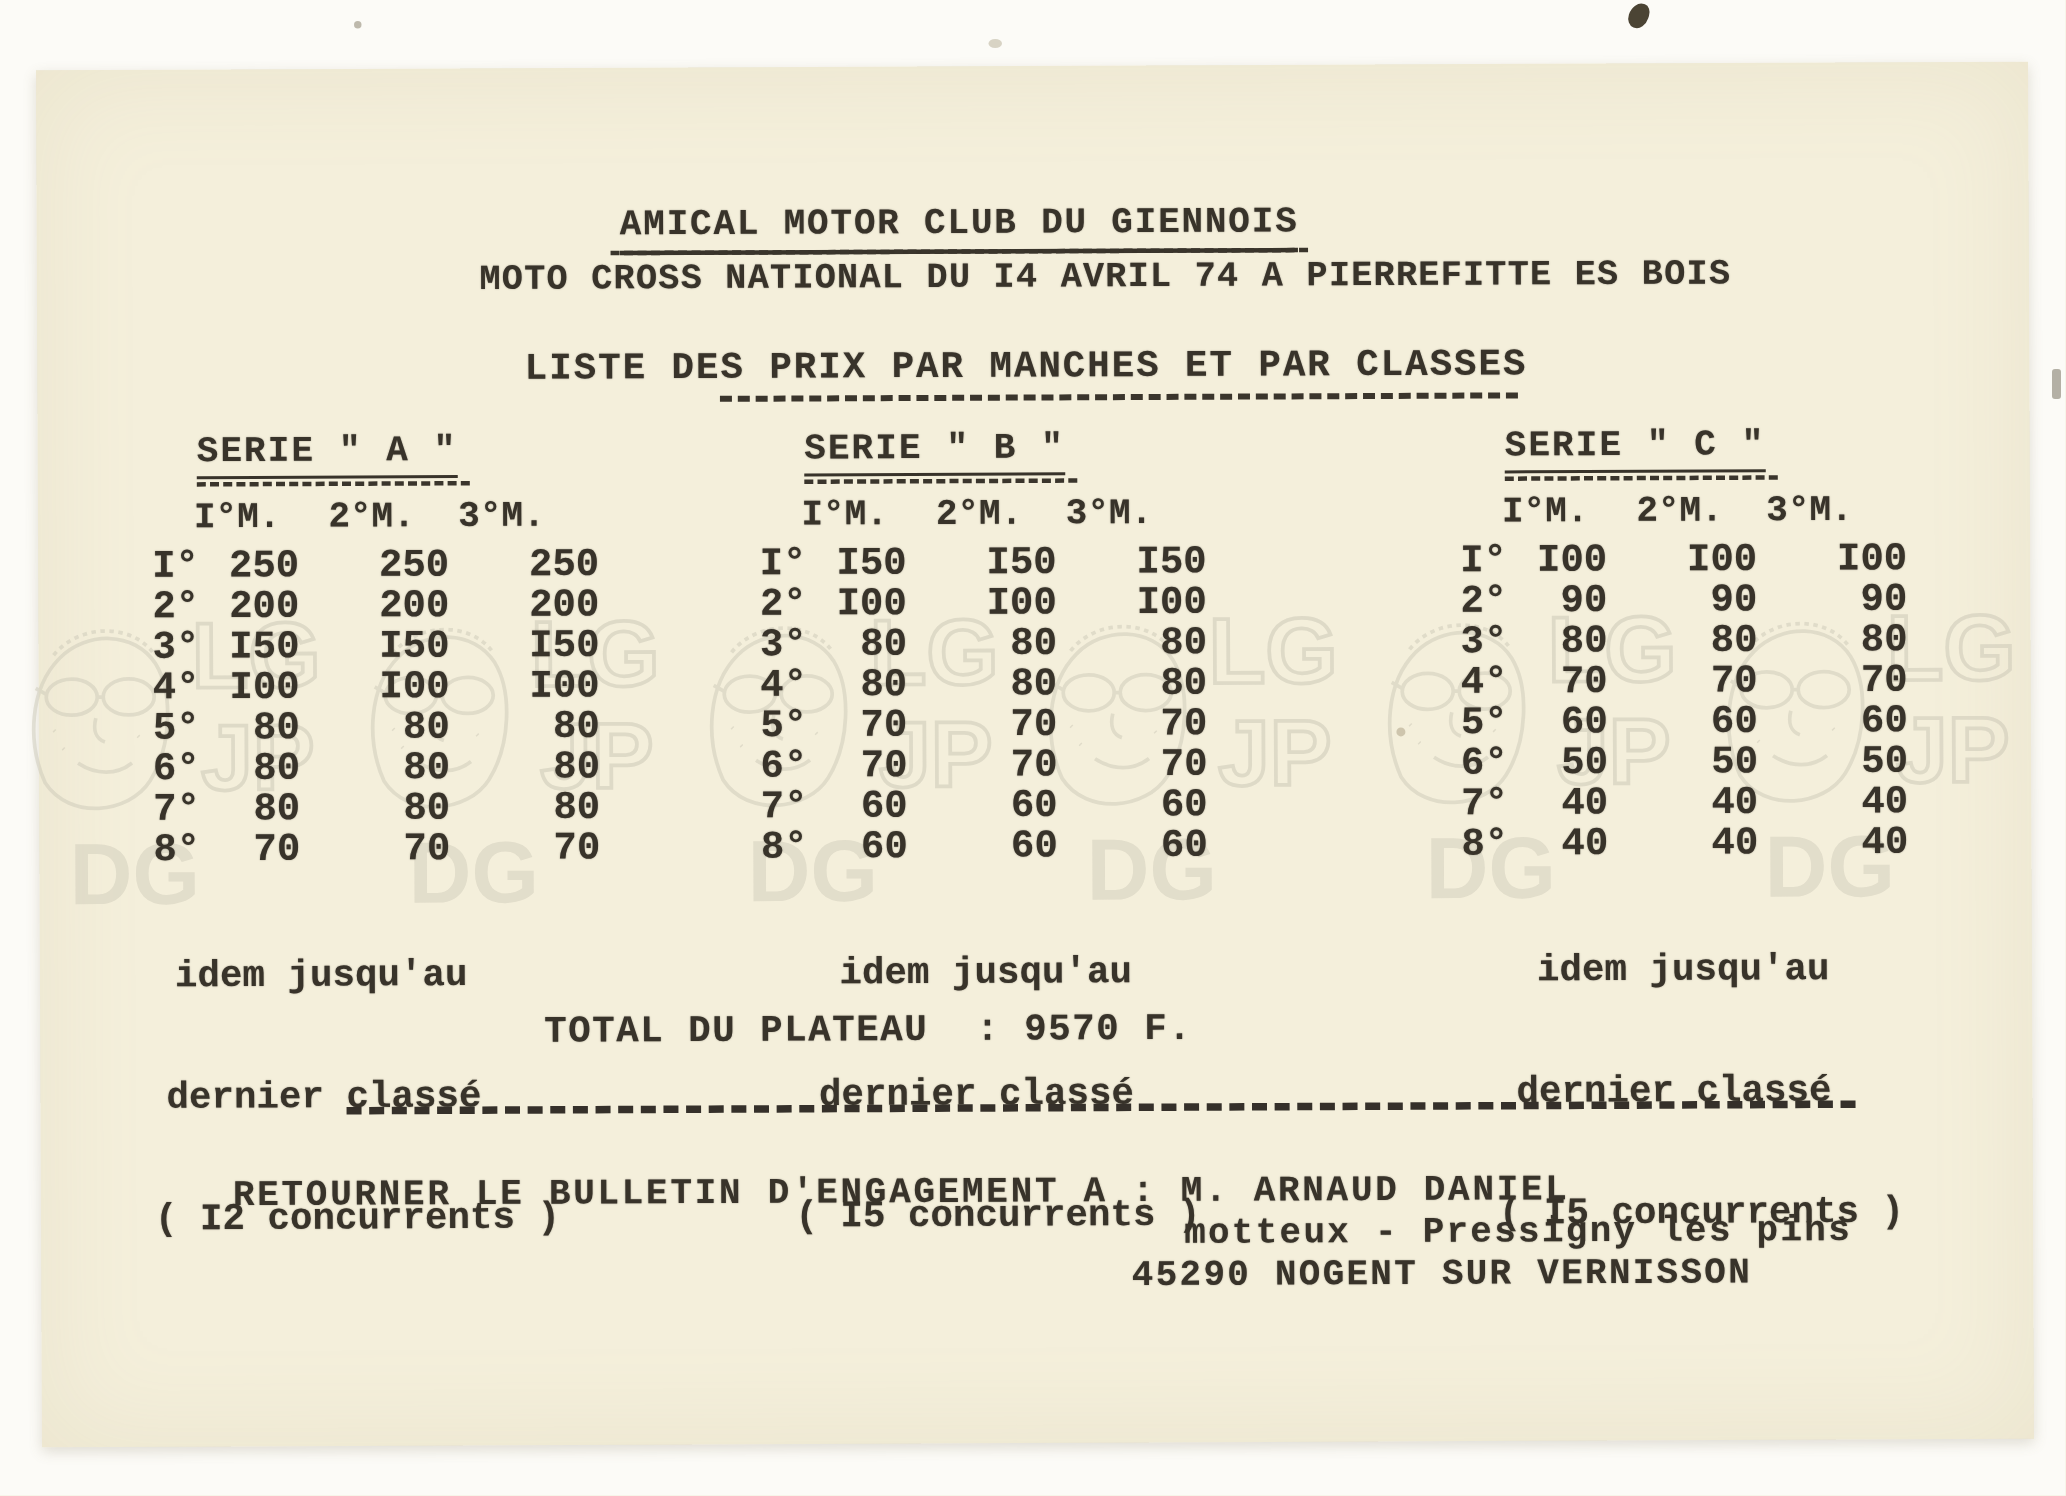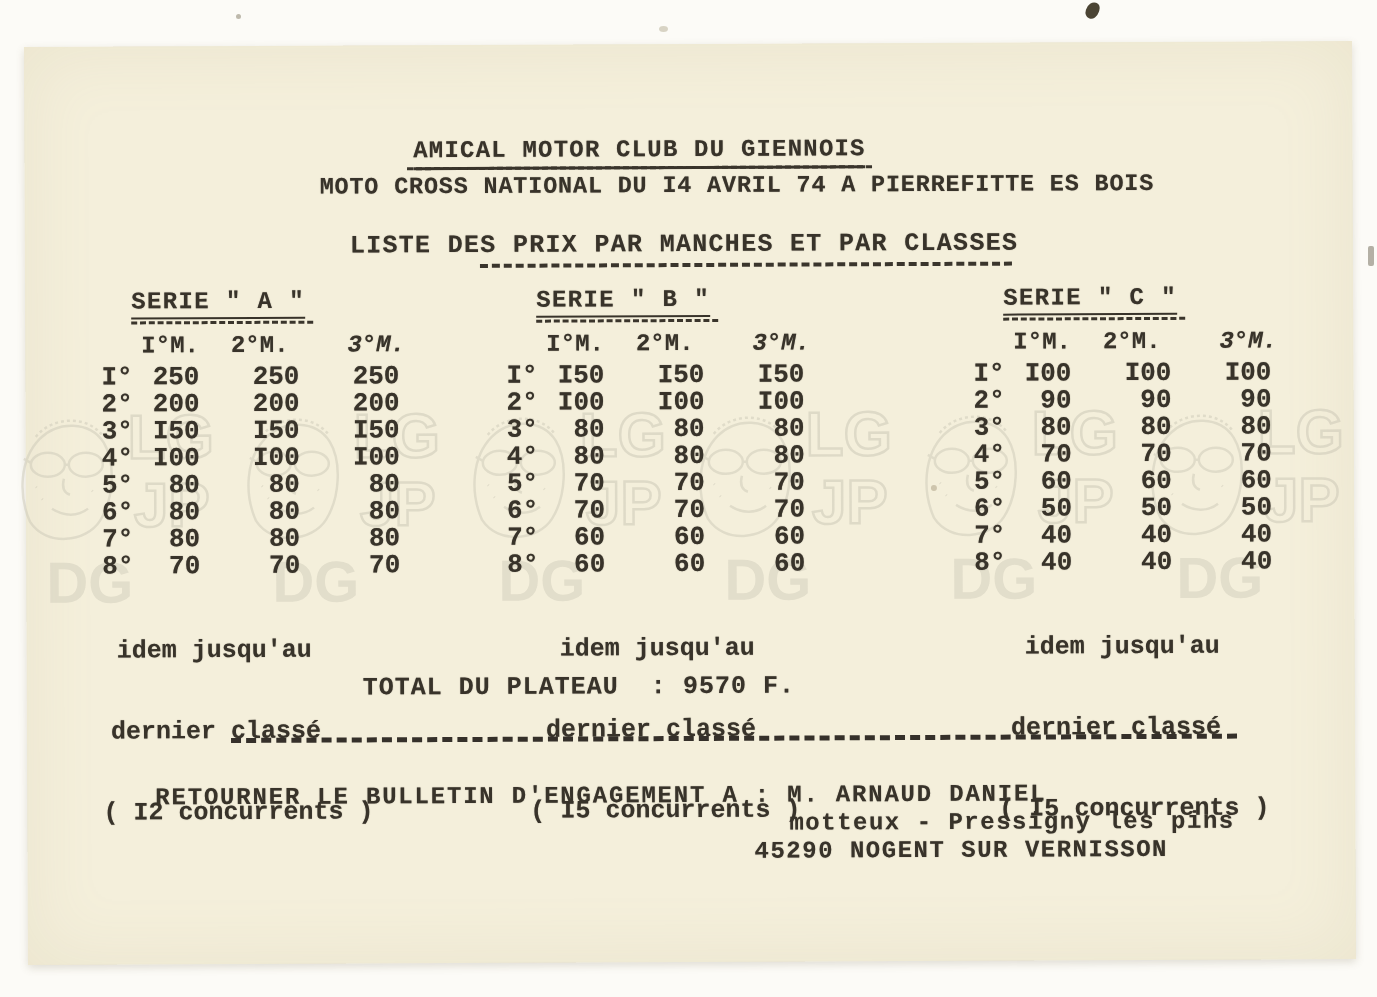--- a/index.html
+++ b/index.html
@@ -37,23 +37,23 @@
   .liste-dash{top:219px;left:455px;width:532px;border-top:4px dashed #3a352c;}
 
   .series{position:absolute;top:242px;width:334px;}
   .series-a{left:72px;}
   .series-b{left:477px;}
   .series-c{left:944px;}
   .series-title{display:inline-block;margin-left:34px;font-size:24px;letter-spacing:1.4px;font-weight:700;
     border-bottom:2.5px solid #38332a;padding-bottom:1px;line-height:28px;}
   .series-dash{margin-left:34px;width:182px;border-top:3px dashed #3a352c;margin-top:2px;}
   .series-header{display:flex;margin-top:8px;font-size:24px;height:27px;line-height:27px;}
-  .series-header .h1{margin-left:44px;text-align:right;}
+  .series-header .h1{margin-left:32px;text-align:right;}
   .series-header .h2{margin-left:32px;}
-  .series-header .h3{margin-left:59px;font-style:italic;}
+  .series-header .h3{margin-left:29px;}
   .series-rows{margin-top:5px;}
   .t-row{display:flex;height:27px;line-height:27px;font-size:26px;padding-left:4px;}
   .t-row .pos{width:32px;}
   .t-row .cell{width:100px;text-align:right;}
   .t-row .cell:nth-child(2){width:66px;}
   .series-footer{margin-top:3px;font-size:25px;line-height:27px;}
   .series-a .series-footer div:nth-child(1){margin-left:18px;}
   .series-a .series-footer div:nth-child(2){margin-left:12px;}
   .series-a .series-footer div:nth-child(3){margin-left:4px;}
   .series-b .series-footer div:nth-child(1){margin-left:56px;}

